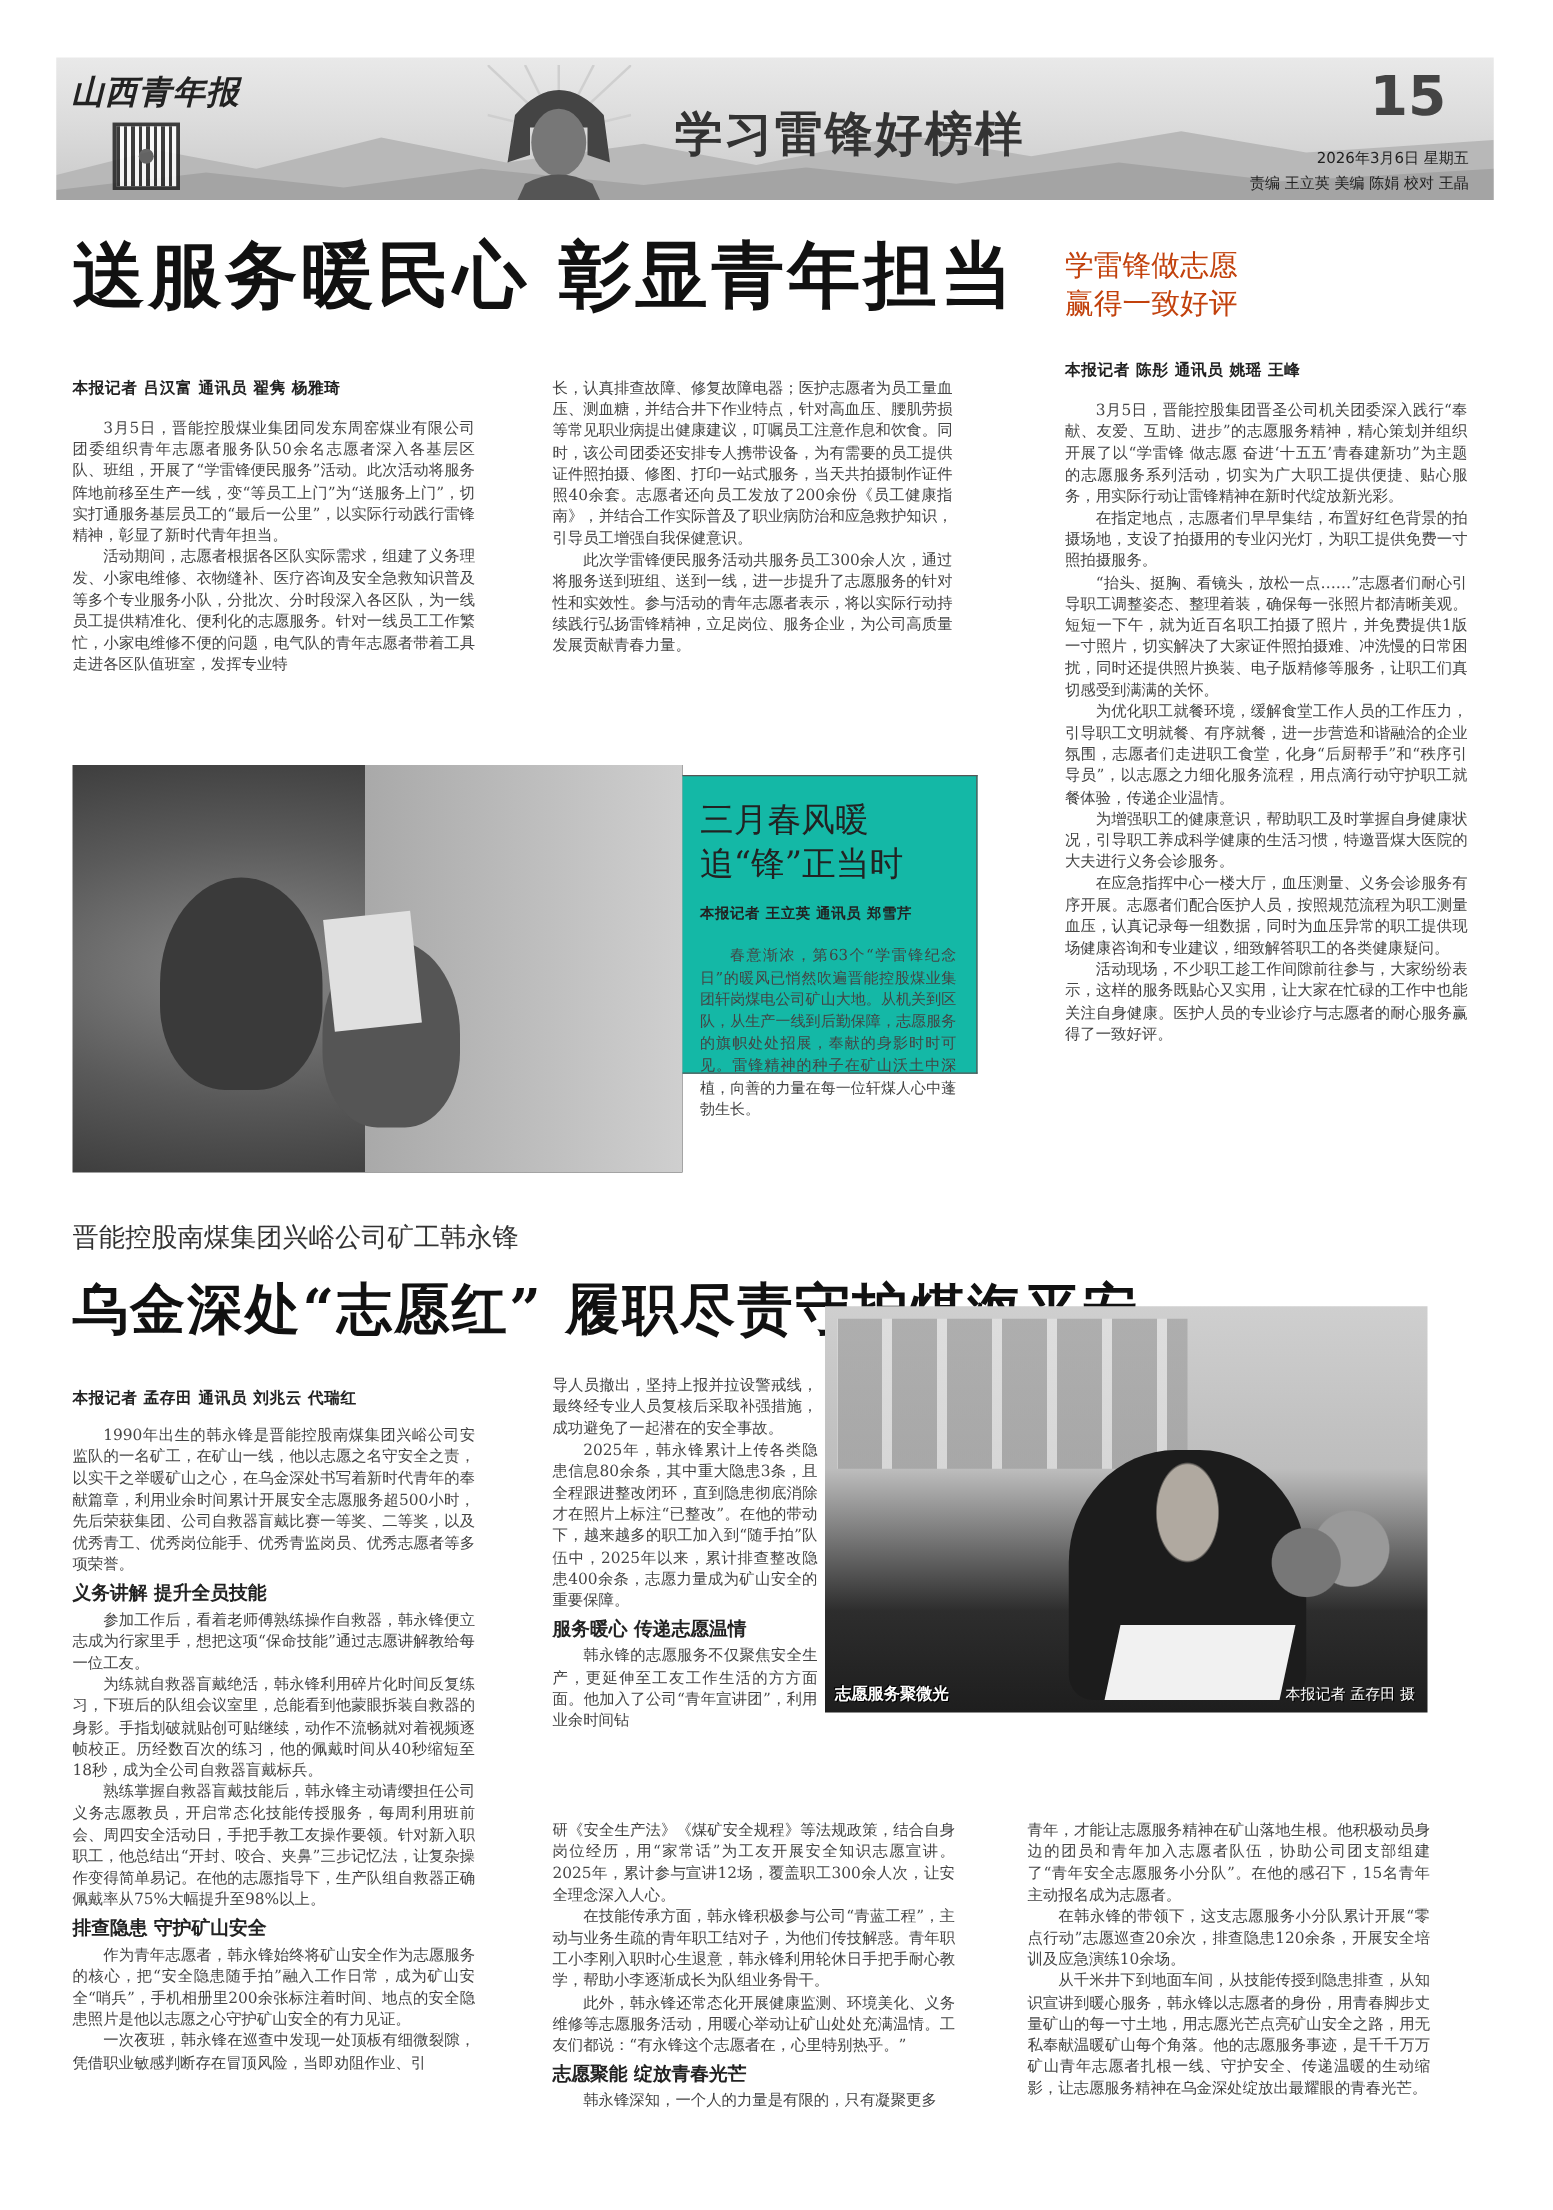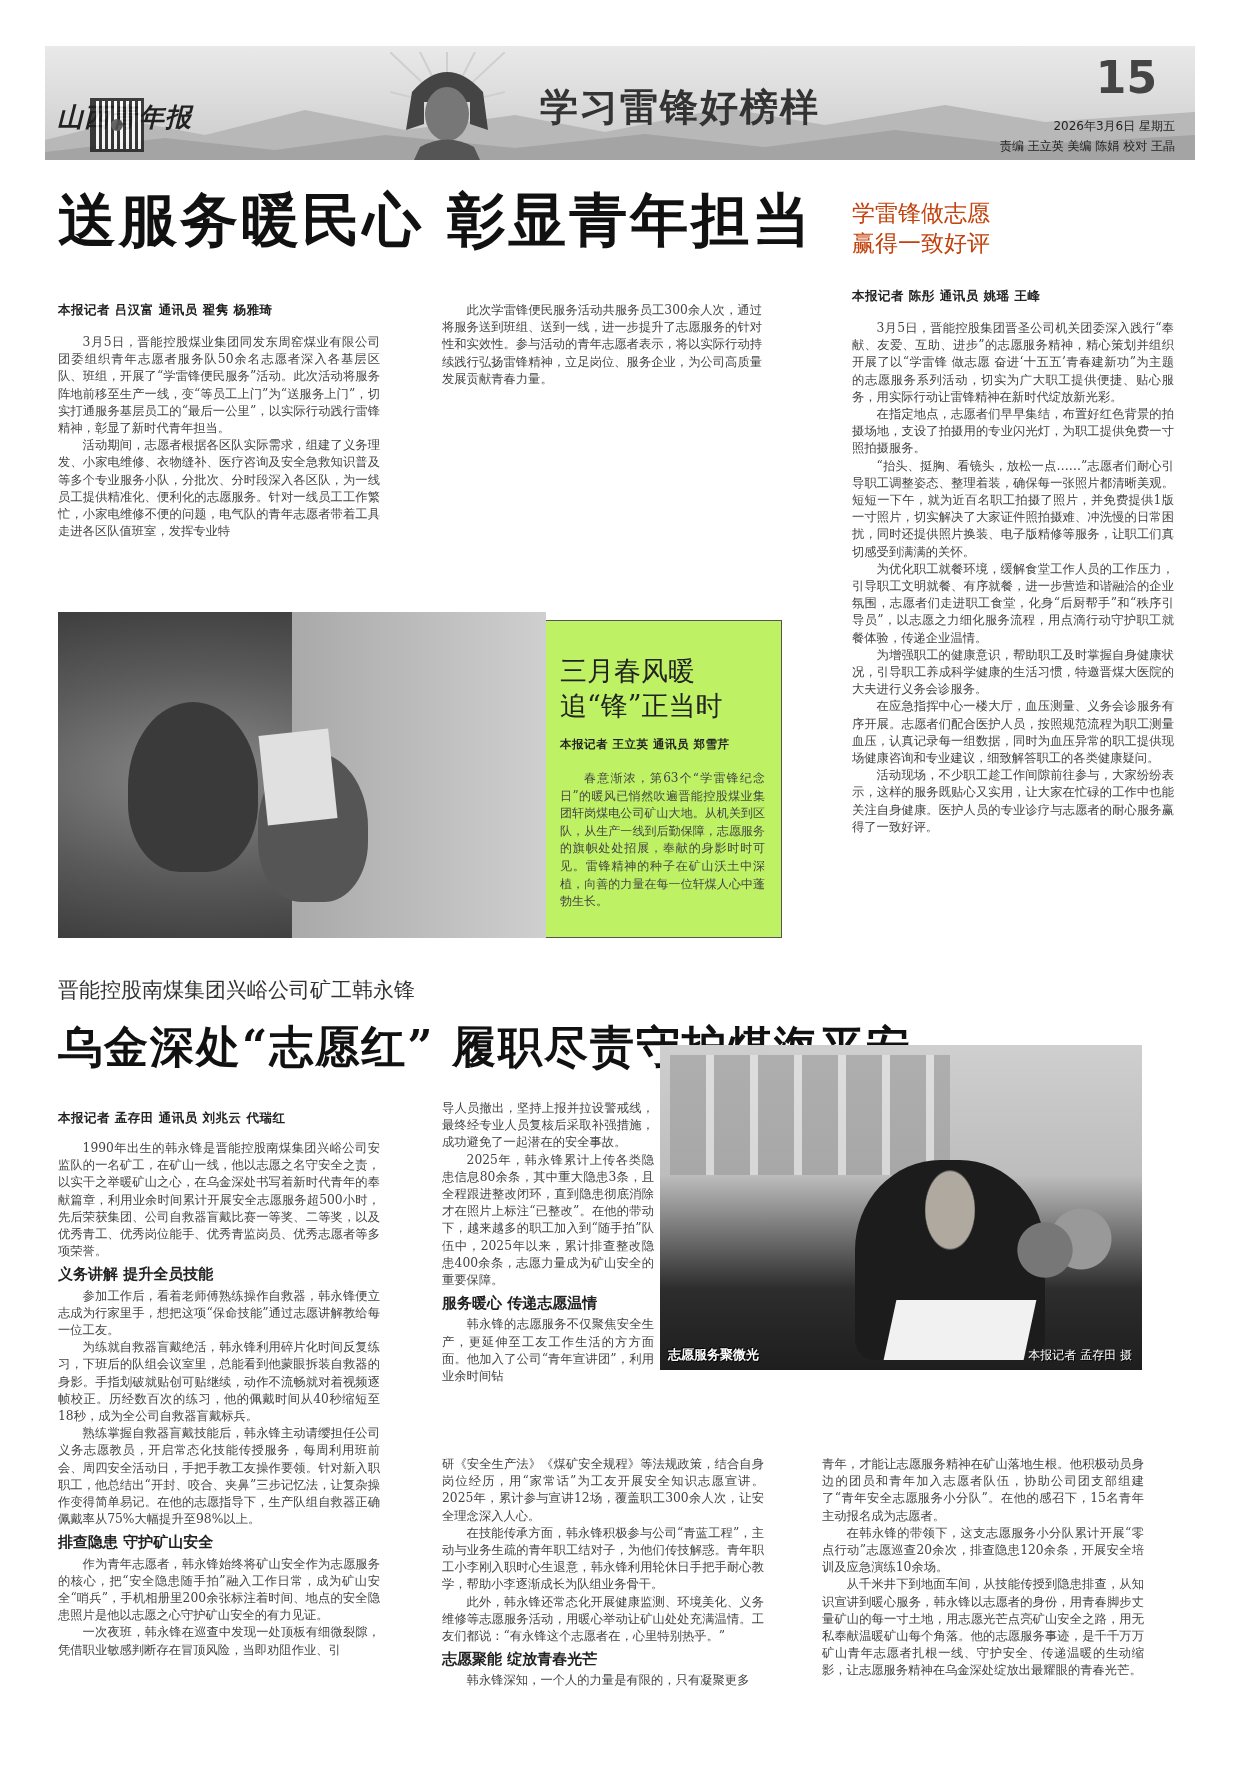--- a/index.html
+++ b/index.html
@@ -1,41 +1,41 @@
 <!DOCTYPE html>
 <html><head>
 <meta charset="utf-8">
 <style>
   * { box-sizing: border-box; margin: 0; padding: 0; }
   body { width: 1242px; height: 1768px; background: #fff; font-family: "DejaVu Serif", serif; color: #333; position: relative; overflow: hidden; }
   .abs { position: absolute; }
   .masthead { left: 45px; top: 46px; width: 1150px; height: 114px; background: linear-gradient(180deg, #e9e9e9 0%, #dcdcdc 45%, #c9c9c9 100%); overflow: hidden; }
   .mountains { position: absolute; left: 0; right: 0; bottom: 0; height: 70px; }
-  .logo { position: absolute; left: 12px; top: 10px; font-size: 26px; font-style: italic; font-weight: bold; color: #222; font-family: "DejaVu Serif", serif; letter-spacing: 1px; margin-top: 44px; }
+  .logo { position: absolute; left: 12px; top: 10px; font-size: 26px; font-style: italic; font-weight: bold; color: #222; font-family: "DejaVu Serif", serif; letter-spacing: 1px; }
   .qr { position: absolute; left: 45px; top: 52px; width: 54px; height: 54px; background:
         repeating-linear-gradient(90deg,#222 0 3px,#fff 3px 6px),
         #fff; opacity: .85; border: 3px solid #222; }
   .qr::after { content:""; position:absolute; left:18px; top:18px; width:12px; height:12px; background:#555; border-radius:50%; }
   .portrait { position: absolute; left: 345px; top: 6px; width: 115px; height: 108px; }
   .section-title { position: absolute; left: 495px; top: 36px; font-size: 38px; font-weight: bold; color: #333; letter-spacing: 2px; font-family: "DejaVu Serif", serif; }
   .page-num { position: absolute; right: 38px; top: 6px; font-size: 44px; font-weight: bold; color: #444; font-family: "DejaVu Sans", sans-serif; }
   .date-line { position: absolute; right: 20px; top: 72px; font-size: 12px; color: #222; font-family: "DejaVu Sans", sans-serif; }
   .editor-line { position: absolute; right: 20px; top: 92px; font-size: 12px; color: #222; font-family: "DejaVu Sans", sans-serif; text-align: right; }
   .headline1 { left: 58px; top: 182px; font-size: 58px; font-weight: bold; color: #111; letter-spacing: 3px; font-family: "DejaVu Serif", serif; }
   .side-title { left: 852px; top: 198px; font-size: 23px; line-height: 30px; color: #c2410c; font-family: "DejaVu Sans", sans-serif; }
   .byline { font-size: 12.5px; font-weight: bold; color: #222; font-family: "DejaVu Sans", sans-serif; letter-spacing: .5px; white-space: nowrap; }
   .col { font-size: 12.3px; line-height: 17.2px; color: #444; text-align: justify; }
   .col p { text-indent: 2em; }
   .subhead { font-size: 15px; font-weight: bold; color: #222; margin: 6px 0 4px; font-family: "DejaVu Serif", serif; }
   .photo1 { left: 58px; top: 612px; width: 488px; height: 326px; background: radial-gradient(ellipse at 30% 50%, #8a8a8a 0%, #5a5a5a 45%, #2a2a2a 100%); overflow: hidden; }
   .photo1 .wall { position:absolute; right:0; top:0; width:52%; height:100%; background: linear-gradient(90deg,#a9a9a9,#cfcfcf); }
   .photo1 .p1 { position:absolute; left:70px; top:90px; width:130px; height:170px; border-radius:50% 50% 40% 40%; background:#3a3a3a; }
   .photo1 .p2 { position:absolute; left:200px; top:140px; width:110px; height:150px; border-radius:50% 50% 40% 40%; background:#555; }
   .photo1 .sign { position:absolute; left:205px; top:120px; width:70px; height:90px; background:#e0e0e0; transform: rotate(-6deg); }
-  .inset-box { left: 546px; top: 620px; width: 236px; height: 318px; border: 1px solid #555; border-left: none; background: #bef264; padding: 32px 16px 0 14px; }
+  .inset-box { left: 546px; top: 620px; width: 236px; height: 239px; border: 1px solid #555; border-left: none; background: #14b8a6; padding: 18px 16px 0 14px; }
   .inset-title { font-size: 27px; line-height: 35px; color: #222; font-family: "DejaVu Serif", serif; margin-bottom: 14px; }
   .photo2 { left: 660px; top: 1045px; width: 482px; height: 325px; background: linear-gradient(180deg,#cfcfcf 0%,#bdbdbd 40%,#2d2d2d 75%,#1e1e1e 100%); overflow:hidden; }
   .photo2 .frames { position:absolute; left:10px; top:10px; width:280px; height:120px; background: repeating-linear-gradient(90deg,#999 0 36px,#e8e8e8 36px 44px); opacity:.6; }
   .photo2 .man { position:absolute; left:195px; top:115px; width:190px; height:200px; background: radial-gradient(ellipse at 50% 25%, #b0a9a0 0 18%, #1c1c1c 19% 100%); border-radius: 45% 45% 10% 10%; }
   .photo2 .paper { position:absolute; left:230px; top:255px; width:140px; height:60px; background:#f1f1f1; transform: skewX(-12deg); }
   .photo2 .plant { position:absolute; right:25px; top:150px; width:120px; height:110px; background: radial-gradient(circle at 40% 50%, #777 0 30%, transparent 31%), radial-gradient(circle at 70% 40%, #999 0 28%, transparent 29%); }
   .caption-l { position:absolute; left:8px; bottom:6px; color:#fff; font-size:13px; font-weight:bold; font-family:"DejaVu Sans", sans-serif; text-shadow: 1px 1px 0 #000, -1px -1px 0 #000; }
   .caption-r { position:absolute; right:10px; bottom:6px; color:#fff; font-size:12px; font-family:"DejaVu Sans", sans-serif; text-shadow: 1px 1px 0 #000; }
   .kicker { left: 58px; top: 976px; font-size: 21px; color: #333; font-family: "DejaVu Serif", serif; }
   .headline2 { left: 58px; top: 1018px; font-size: 44px; font-weight: bold; color: #111; letter-spacing: 2px; font-family: "DejaVu Serif", serif; white-space: nowrap; }
@@ -70,20 +70,21 @@
   <div class="editor-line">责编  王立英  美编  陈娟  校对  王晶</div>
 </div>
 
 <div class="abs headline1">送服务暖民心  彰显青年担当</div>
 <div class="abs byline" style="left:58px; top:302px;">本报记者  吕汉富  通讯员  翟隽  杨雅琦</div>
 <div class="abs col" style="left:58px; top:334px; width:322px;">
   <p>3月5日，晋能控股煤业集团同发东周窑煤业有限公司团委组织青年志愿者服务队50余名志愿者深入各基层区队、班组，开展了“学雷锋便民服务”活动。此次活动将服务阵地前移至生产一线，变“等员工上门”为“送服务上门”，切实打通服务基层员工的“最后一公里”，以实际行动践行雷锋精神，彰显了新时代青年担当。</p>
   <p>活动期间，志愿者根据各区队实际需求，组建了义务理发、小家电维修、衣物缝补、医疗咨询及安全急救知识普及等多个专业服务小队，分批次、分时段深入各区队，为一线员工提供精准化、便利化的志愿服务。针对一线员工工作繁忙，小家电维修不便的问题，电气队的青年志愿者带着工具走进各区队值班室，发挥专业特</p>
 </div>
 <div class="abs col" style="left:442px; top:302px; width:320px;">
+  <p style="text-indent:0">长，认真排查故障、修复故障电器；医护志愿者为员工量血压、测血糖，并结合井下作业特点，针对高血压、腰肌劳损等常见职业病提出健康建议，叮嘱员工注意作息和饮食。同时，该公司团委还安排专人携带设备，为有需要的员工提供证件照拍摄、修图、打印一站式服务，当天共拍摄制作证件照40余套。志愿者还向员工发放了200余份《员工健康指南》，并结合工作实际普及了职业病防治和应急救护知识，引导员工增强自我保健意识。</p>
   <p>此次学雷锋便民服务活动共服务员工300余人次，通过将服务送到班组、送到一线，进一步提升了志愿服务的针对性和实效性。参与活动的青年志愿者表示，将以实际行动持续践行弘扬雷锋精神，立足岗位、服务企业，为公司高质量发展贡献青春力量。</p>
 </div>
 
 <div class="abs side-title">
   <div>学雷锋做志愿</div>
   <div>赢得一致好评</div>
 </div>
 <div class="abs byline" style="left:852px; top:288px;">本报记者  陈彤  通讯员  姚瑶  王峰</div>
 <div class="abs col" style="left:852px; top:320px; width:322px;">
   <p>3月5日，晋能控股集团晋圣公司机关团委深入践行“奉献、友爱、互助、进步”的志愿服务精神，精心策划并组织开展了以“学雷锋  做志愿  奋进‘十五五’青春建新功”为主题的志愿服务系列活动，切实为广大职工提供便捷、贴心服务，用实际行动让雷锋精神在新时代绽放新光彩。</p>

